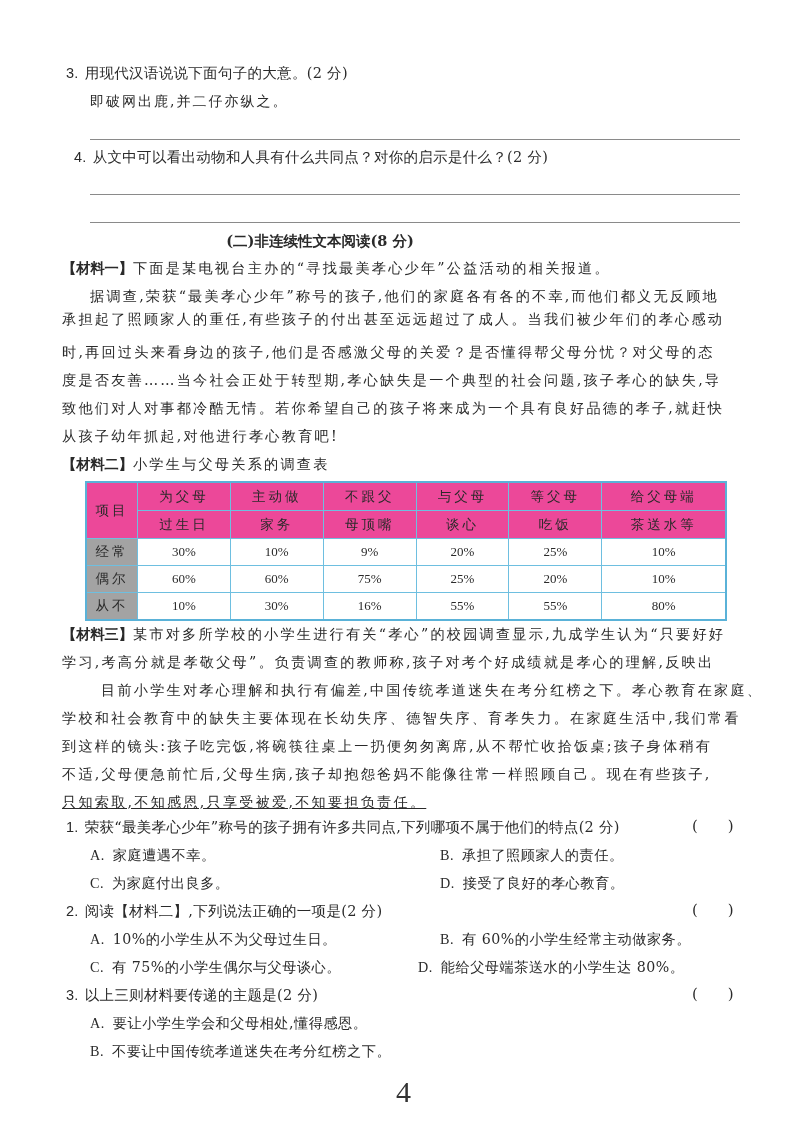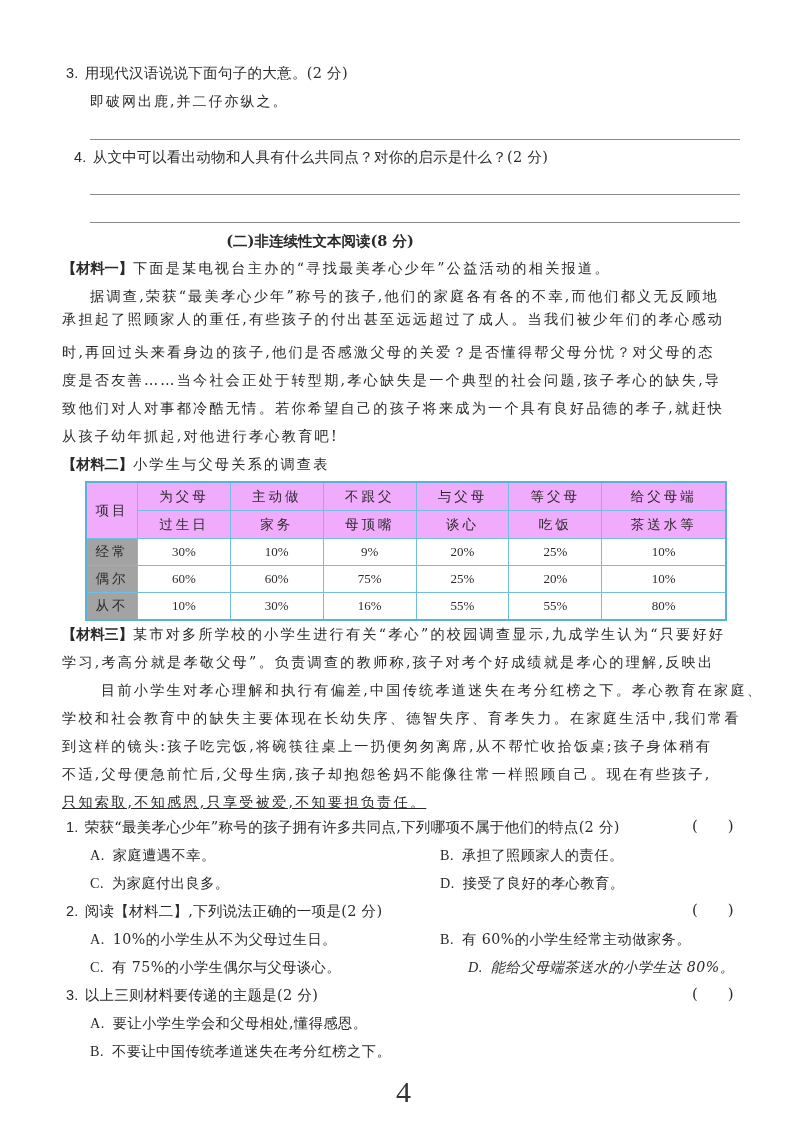--- a/index.html
+++ b/index.html
@@ -13,21 +13,21 @@
   .sub { font-size: 14px; letter-spacing: 2px; white-space: nowrap; }
   .line { position: absolute; left: 90px; width: 650px; height: 1px; background: #8a8a8a; }
   .title { font-size: 14.5px; font-weight: bold; width: 640px; text-align: center; left: 0; }
   .para { font-size: 14.2px; line-height: 27px; white-space: nowrap; letter-spacing: 2.2px; }
   .label { font-weight: bold; font-family: "DejaVu Sans", "Liberation Sans", sans-serif; letter-spacing: 0; }
   table.survey {
     position: absolute; left: 85px; top: 481px; width: 642px; border-collapse: collapse;
     border: 2px solid #5ab2d8; font-size: 13.5px;
   }
   table.survey td { border: 1px solid #6ebfe0; text-align: center; height: 26px; padding: 0; }
-  table.survey tr.head td { background: #f0abfc; height: 27px; letter-spacing: 3px; }
+  table.survey tr.head td { background: #ec4899; height: 27px; letter-spacing: 3px; }
   table.survey td.rowhead { background: #a3a3a3; letter-spacing: 3px; width: 50px; }
   table.survey td.cell { font-family: "Liberation Serif", serif; font-size: 13px; }
   .opt { font-size: 14.2px; white-space: nowrap; letter-spacing: 0.5px; }
   .opt .ol { font-family: "Liberation Serif", serif; margin-right: 8px; }
   .paren { font-size: 15px; white-space: nowrap; }
   .pageno { font-family: "Liberation Serif", serif; font-size: 30px; left: 0; width: 807px; text-align: center; top: 1075px; color: #333; }
 </style>
 </head>
 <body>
 
@@ -126,21 +126,21 @@
 <div class="abs opt" style="left:90px; top:874px;"><span class="ol">C.</span><span>为家庭付出良多。</span></div>
 <div class="abs opt" style="left:440px; top:874px;"><span class="ol">D.</span><span>接受了良好的孝心教育。</span></div>
 
 <div class="abs q" style="left:66px; top:902px;">
   <span class="num">2.</span><span>阅读【材料二】,下列说法正确的一项是(2 分)</span>
 </div>
 <div class="abs paren" style="left:692px; top:901px;">(　　)</div>
 <div class="abs opt" style="left:90px; top:930px;"><span class="ol">A.</span><span>10%的小学生从不为父母过生日。</span></div>
 <div class="abs opt" style="left:440px; top:930px;"><span class="ol">B.</span><span>有 60%的小学生经常主动做家务。</span></div>
 <div class="abs opt" style="left:90px; top:958px;"><span class="ol">C.</span><span>有 75%的小学生偶尔与父母谈心。</span></div>
-<div class="abs opt" style="left:468px; top:958px;font-style:italic;"><span class="ol">D.</span><span>能给父母端茶送水的小学生达 80%。</span></div>
+<div class="abs opt" style="left:418px; top:958px;"><span class="ol">D.</span><span>能给父母端茶送水的小学生达 80%。</span></div>
 
 <div class="abs q" style="left:66px; top:986px;">
   <span class="num">3.</span><span>以上三则材料要传递的主题是(2 分)</span>
 </div>
 <div class="abs paren" style="left:692px; top:985px;">(　　)</div>
 <div class="abs opt" style="left:90px; top:1014px;"><span class="ol">A.</span><span>要让小学生学会和父母相处,懂得感恩。</span></div>
 <div class="abs opt" style="left:90px; top:1042px;"><span class="ol">B.</span><span>不要让中国传统孝道迷失在考分红榜之下。</span></div>
 
 <div class="abs pageno">4</div>
 

